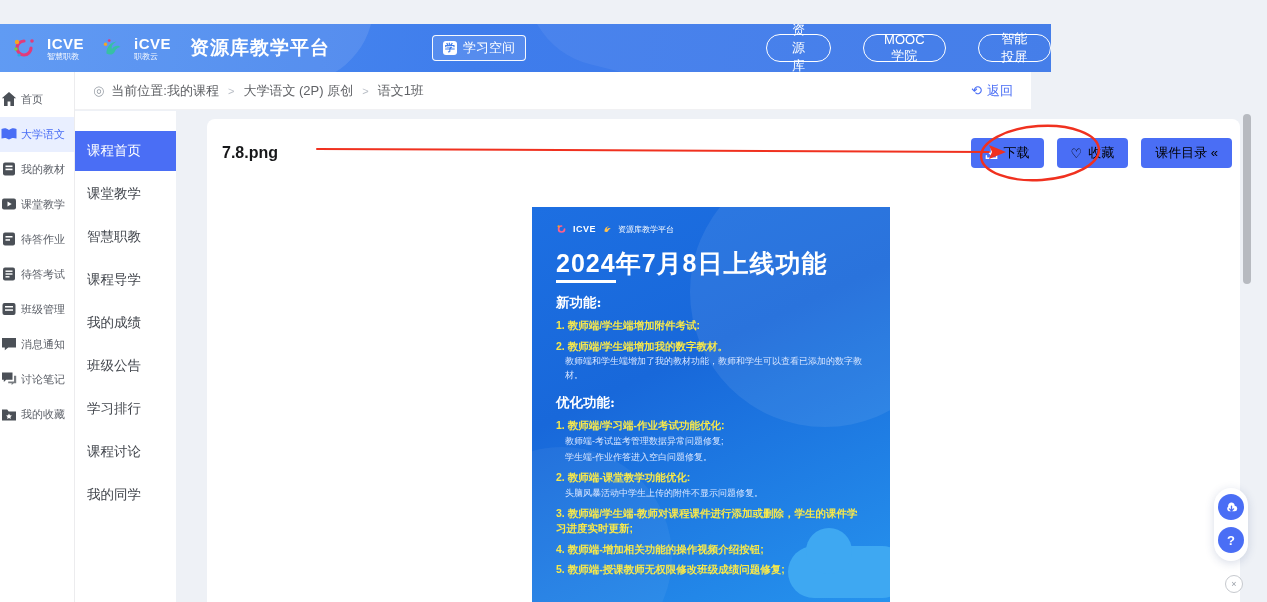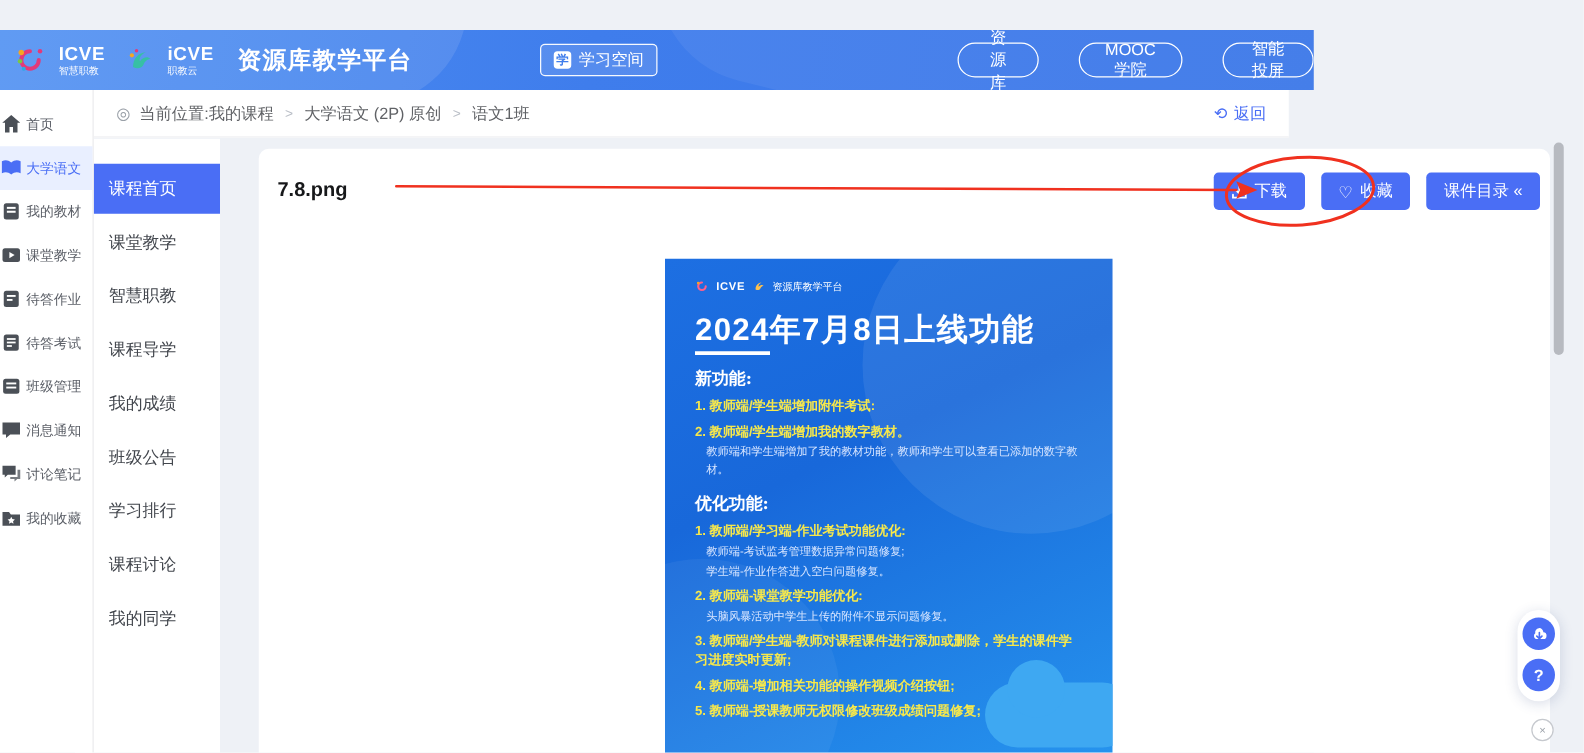--- a/index.html
+++ b/index.html
@@ -61,21 +61,21 @@
   .menu-item { height:40px; margin:0 0 3px 13px; display:flex; align-items:center; padding-left:14px;
     font-size:13.5px; color:#42464d; cursor:pointer; border-radius:2px 0 0 2px; }
   .menu-item.active { background:#4a6ef5; color:#fff; }
 
   
   .card { position:absolute; top:95px; left:207px; width:1033px; bottom:0; background:#fff;
     border-radius:8px 8px 0 0; z-index:3; }
   .card-head { display:flex; align-items:center; padding:19px 8px 0 15px; position:relative; }
   .file-title { font-size:16px; font-weight:700; color:#17181a; }
   .head-buttons { margin-left:auto; display:flex; gap:13px; }
-  .btn { background:#4a6ef5; border:none; color:#ffffff; font-size:13px; height:30px; padding:0 14px;
+  .btn { background:#4a6ef5; border:none; color:#000000; font-size:13px; height:30px; padding:0 14px;
     border-radius:4px; display:inline-flex; align-items:center; gap:6px; cursor:pointer; }
   .annotation { position:absolute; top:0; left:0; width:1033px; height:80px; z-index:6; pointer-events:none; }
 
   
   .poster { position:absolute; left:325px; top:88px; width:358px; height:419px; overflow:hidden;
     background:linear-gradient(155deg,#1d6fe2 0%,#1868da 38%,#2796ef 100%); padding:16px 24px; }
   .poster::before { content:""; position:absolute; right:-70px; top:-50px; width:270px; height:270px;
     border-radius:50%; background:rgba(255,255,255,.08); }
   .poster::after { content:""; position:absolute; left:-80px; top:240px; width:220px; height:220px;
     border-radius:50%; background:rgba(255,255,255,.05); }

